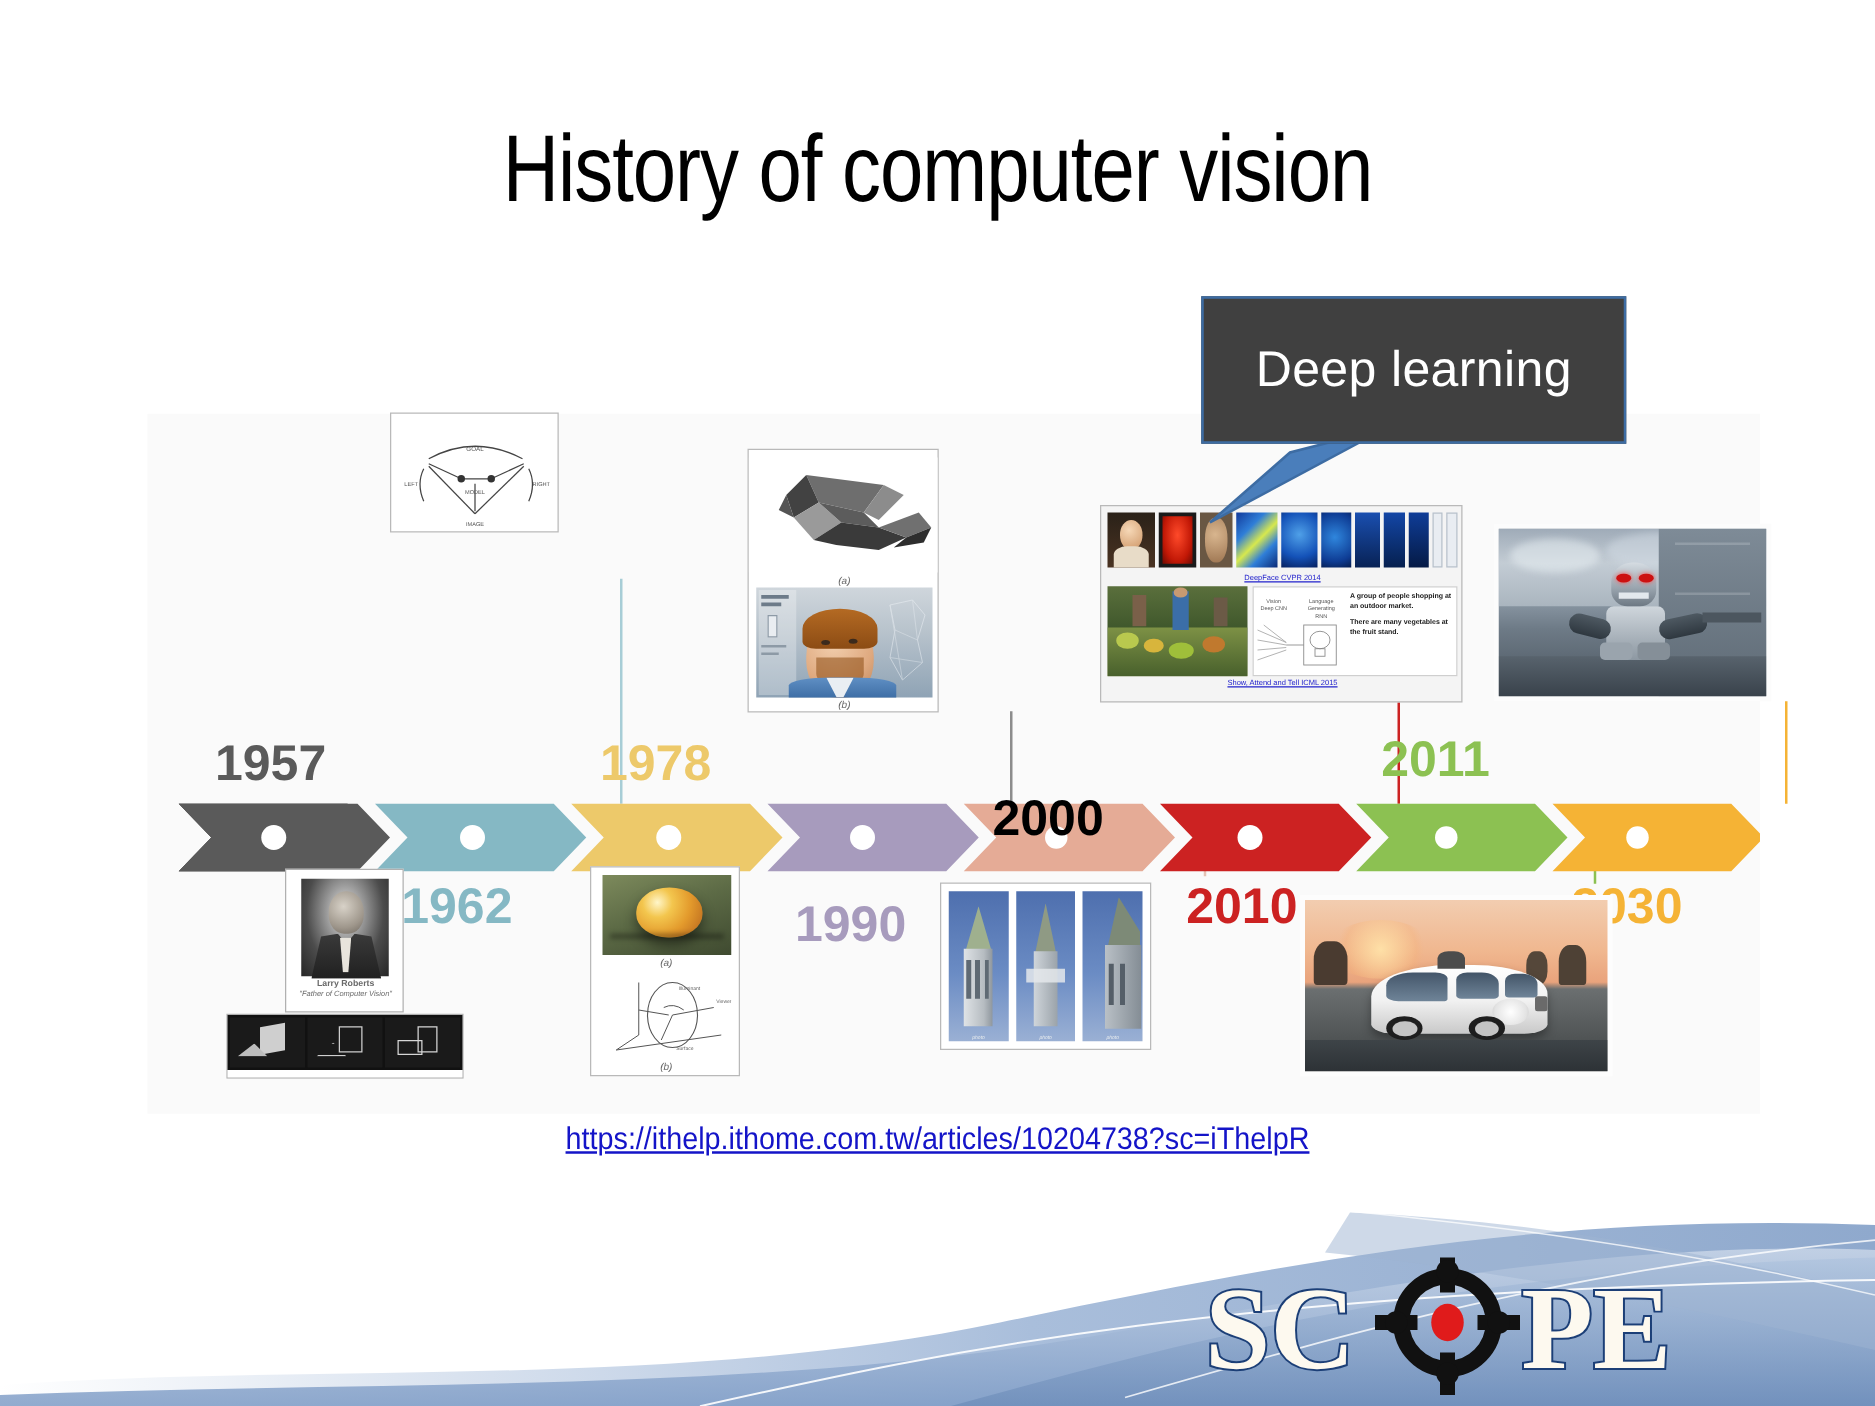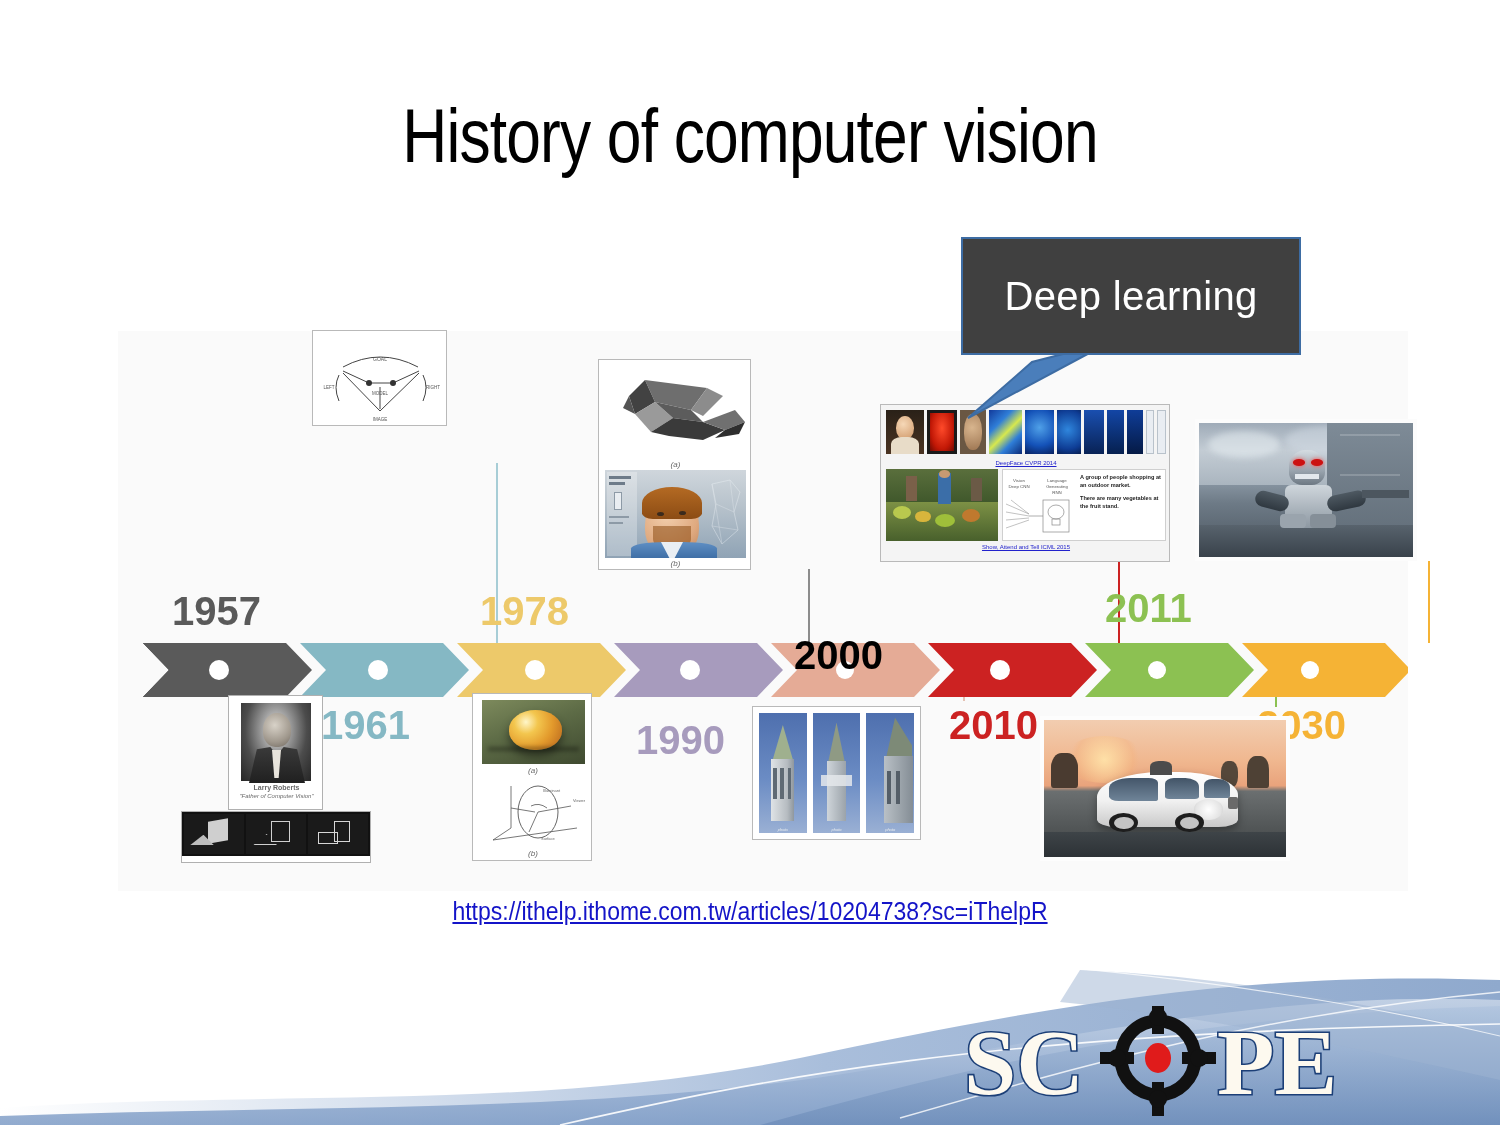--- a/index.html
+++ b/index.html
@@ -201,21 +201,21 @@
       <circle cx="260" cy="339" r="10" fill="#ffffff"></circle>
       <circle cx="417" cy="339" r="10" fill="#ffffff"></circle>
       <circle cx="572" cy="339" r="10" fill="#ffffff"></circle>
       <circle cx="727" cy="339" r="9" fill="#ffffff"></circle>
       <circle cx="882" cy="339" r="10" fill="#ffffff"></circle>
       <circle cx="1039" cy="339" r="9" fill="#ffffff"></circle>
       <circle cx="1192" cy="339" r="9" fill="#ffffff"></circle>
     </svg>
 
     <div class="decade" style="left:54px; top:258px; color:#5a5a5a;">1957</div>
-    <div class="decade" style="left:203px; top:372px; color:#85b8c4;">1961</div>
+    <div class="decade" style="left:203px; top:372px; color:#85b8c4;">1962</div>
     <div class="decade" style="left:362px; top:258px; color:#edc96a;">1978</div>
     <div class="decade" style="left:518px; top:372px; color:#a79bbd;margin-top:15px;">1990</div>
     <div class="decade" style="left:676px; top:258px; color:#000000;margin-top:44px;">2000</div>
     <div class="decade" style="left:831px; top:372px; color:#cc2222;">2010</div>
     <div class="decade" style="left:987px; top:255px; color:#8cc152;">2011</div>
     <div class="decade" style="left:1139px; top:372px; color:#f5b335;">2030</div>
 
     <div class="card" style="left:63px; top:362px; width:190px; height:170px; border:none; background:transparent;">
 
       <div style="position:absolute; left:47px; top:2px; width:95px; height:115px; background:#fff; border:1px solid #b0b0b0;">

